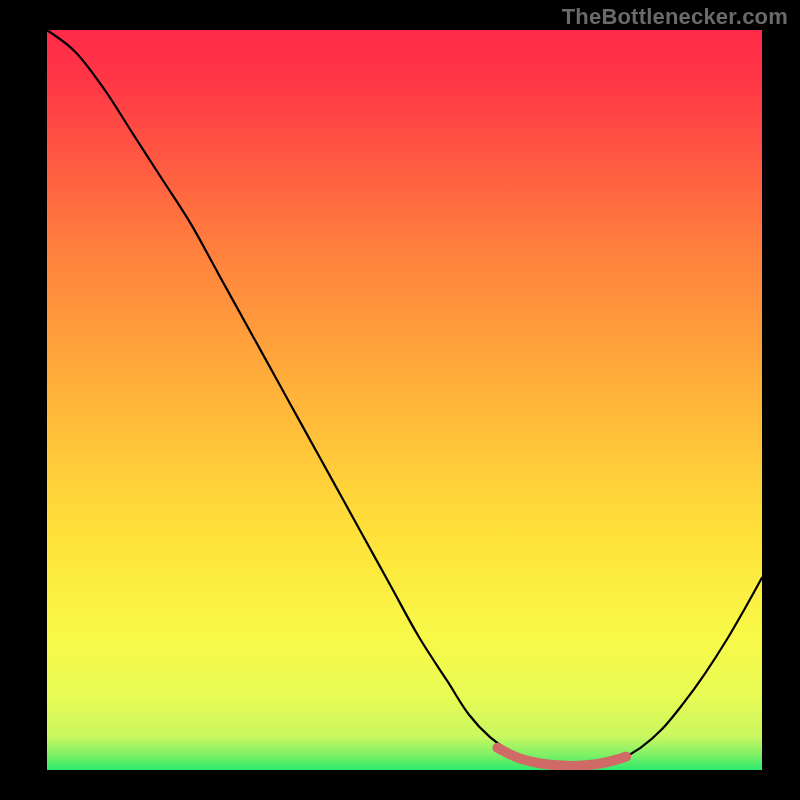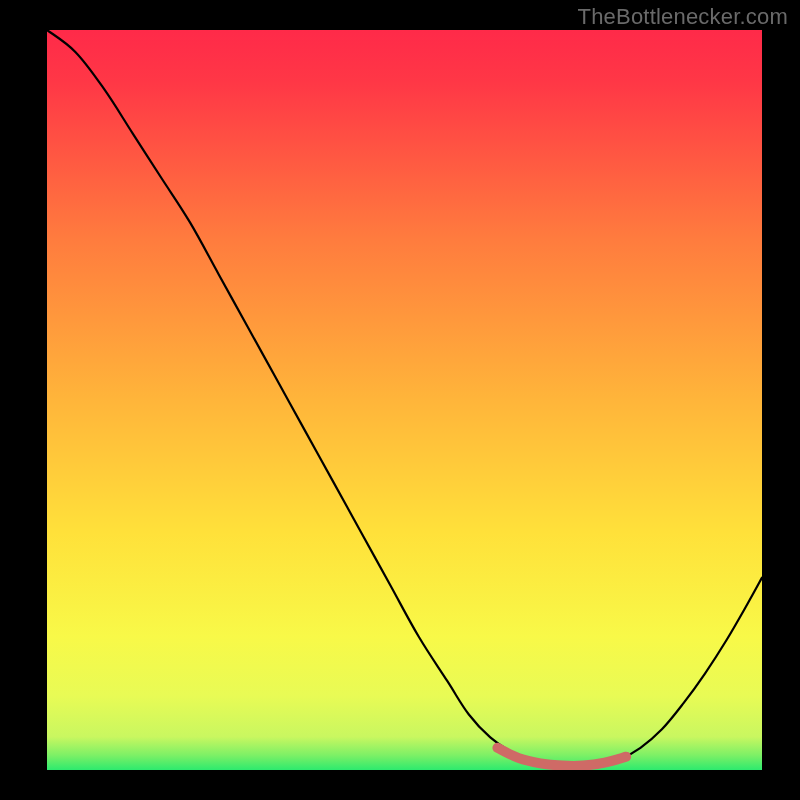--- a/index.html
+++ b/index.html
@@ -18,21 +18,21 @@
     width: 800px;
     height: 800px;
     background: #000;
   }
   .watermark {
     position: absolute;
     top: 4px;
     right: 12px;
     color: #6a6a6a;
     font-size: 22px;
-    font-weight: 400;
+    font-weight: 700;
     letter-spacing: 0.2px;
     z-index: 20;
     user-select: none;
   }
   .plot {
     position: absolute;
     left: 47px;
     top: 30px;
     width: 715px;
     height: 740px;

